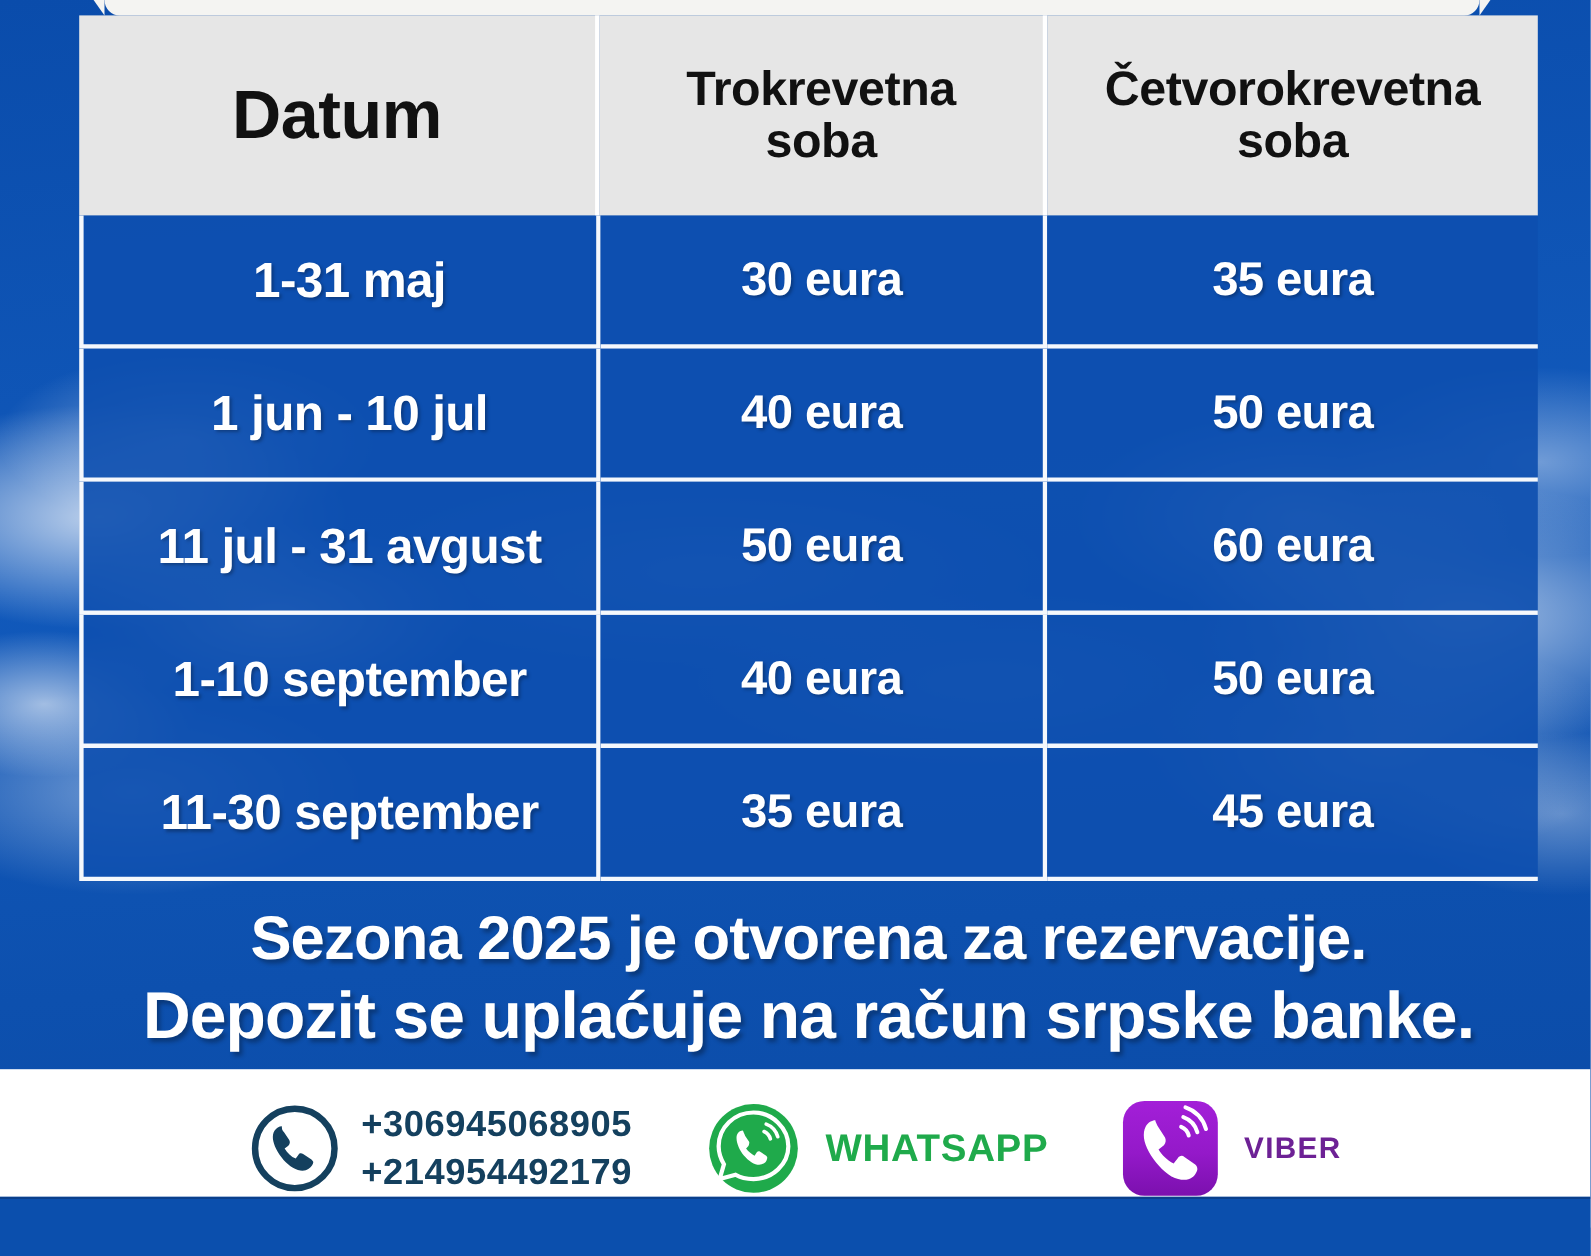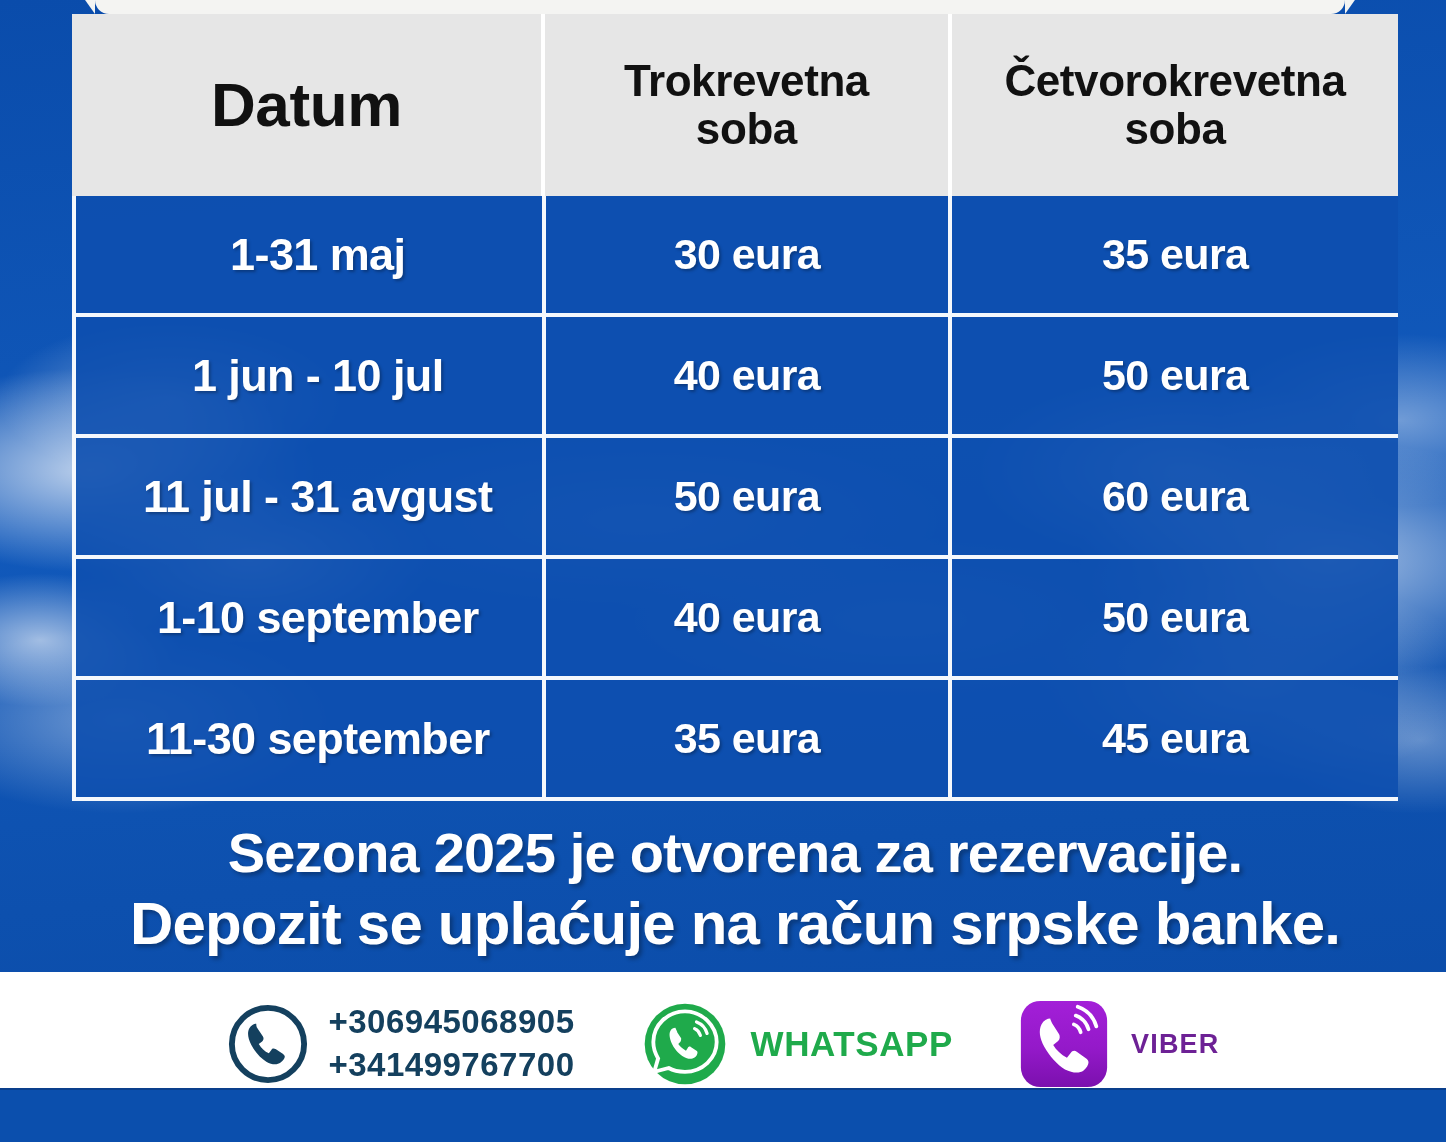--- a/index.html
+++ b/index.html
@@ -250,21 +250,21 @@
 
   <div class="contact">
 
     <div class="cgroup">
       <svg class="ic" width="84" height="84" viewBox="0 0 100 100">
         <circle cx="50" cy="50" r="43" fill="none" stroke="#14405E" stroke-width="7"></circle>
         <path d="M36 26c-3 0-6 2-8 5-3 5-2 12 2 20s11 16 18 20c7 4 13 4 17 1 3-2 5-5 5-7 0-1-1-2-2-3l-9-6c-2-1-4-1-5 1l-3 4c-5-2-9-6-12-11l4-3c2-2 2-4 1-6l-6-9c-1-1-2-2-2-6z" fill="#14405E"></path>
       </svg>
       <div class="phone-nums">
         <span>+306945068905</span>
-        <span>+341499767700</span>
+        <span>+214954492179</span>
       </div>
     </div>
 
     <div class="cgroup">
       <svg class="ic" width="96" height="96" viewBox="0 0 100 100">
         <circle cx="50" cy="50" r="42" fill="#1FAA4B"></circle>
         <path d="M50 16c-18 0-33 14-33 32 0 6 2 12 5 17l-4 14 15-4c5 3 11 4 17 4 18 0 33-14 33-31S68 16 50 16z" fill="none" stroke="#ffffff" stroke-width="4"></path>
         <path d="M40 33c-2 0-4 1-5 3-2 3-1 8 1 13s7 11 12 14c5 3 9 3 12 1 2-1 3-4 3-5 0-1 0-1-1-2l-6-4c-1-1-3 0-3 1l-2 3c-3-2-6-4-8-7l2-2c1-1 1-3 1-4l-4-6c0-1-1-2-2-5z" fill="#ffffff"></path>
         <g fill="none" stroke="#ffffff" stroke-width="3.4" stroke-linecap="round">
           <path d="M60 34a11 11 0 0 1 6 7"></path>

